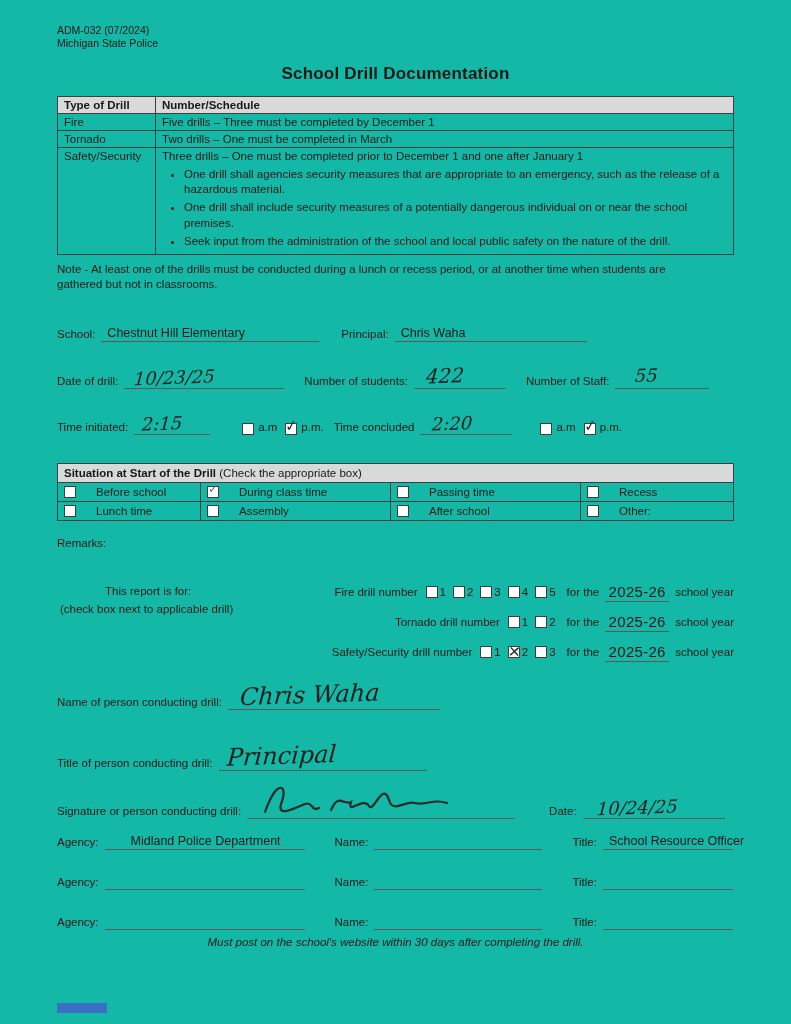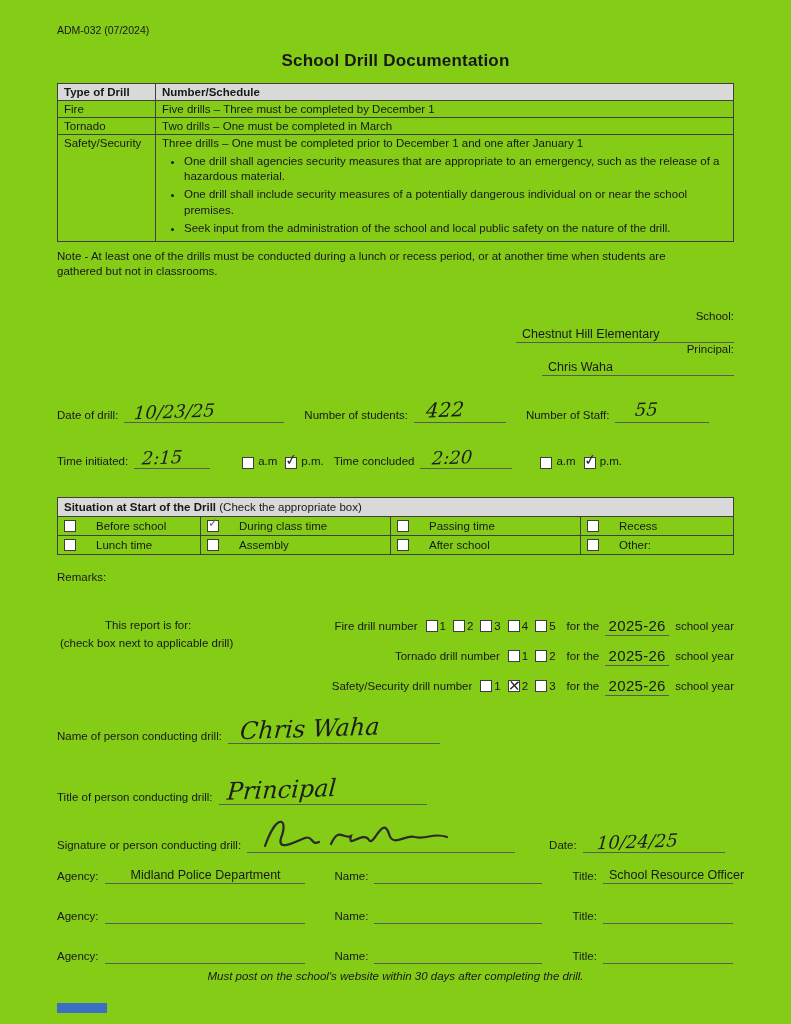--- a/index.html
+++ b/index.html
@@ -1,17 +1,17 @@
 <!DOCTYPE html>
 <html><head>
 <meta charset="utf-8">
 <style>
   * { box-sizing: border-box; }
   html,body { margin:0; padding:0; background:#fff; }
-  .page { position:relative; width:791px; height:1024px; background:#84cc16;
+  .page { position:relative; width:791px; height:1024px; background:#14b8a6;
           font-family:"Liberation Sans", sans-serif; color:#181818; overflow:hidden; }
   .content { padding:24px 57px 0 57px; }
 
   .doc-header div { font-size:10.5px; line-height:13px; }
   .form-title { text-align:center; font-weight:bold; font-size:17px; margin-top:14px; letter-spacing:0.2px; }
 
   table.grid { width:100%; border-collapse:collapse; margin-top:12px; }
   table.grid th, table.grid td { border:1px solid #3f3f3f; padding:2px 6px; font-size:11.5px; text-align:left; vertical-align:top; }
   table.grid th { background:#d9d9d9; font-weight:bold; }
   .col-type { width:98px; }
@@ -65,20 +65,21 @@
   .bottom-bar { position:absolute; left:57px; top:1003px; width:50px; height:10px; background:#3a6fc3; }
 </style>
 </head>
 <body>
 
 <div class="page">
   <div class="content">
 
     <div class="doc-header">
       <div>ADM-032 (07/2024)</div>
+      <div>Michigan State Police</div>
     </div>
 
     <div class="form-title">School Drill Documentation</div>
 
     <table class="grid">
       <tbody>
           <tr>
         <th class="col-type">Type of Drill</th>
         <th>Number/Schedule</th>
       </tr>
@@ -99,21 +100,21 @@
             <li>One drill shall include security measures of a potentially dangerous individual on or near the school premises.</li>
             <li>Seek input from the administration of the school and local public safety on the nature of the drill.</li>
           </ul>
         </td>
       </tr>
     </tbody>
       </table>
 
     <div class="note">Note - At least one of the drills must be conducted during a lunch or recess period, or at another time when students are gathered but not in classrooms.</div>
 
-    <div class="frow" style="margin-top:30px;flex-direction:column;">
+    <div class="frow" style="margin-top:30px;">
       <span class="lbl">School:</span>
       <span class="uline" style="width:218px;">
         <span class="typed">Chestnut Hill Elementary</span>
       </span>
       <span style="width:22px;flex:none;"></span>
       <span class="lbl">Principal:</span>
       <span class="uline" style="width:192px;">
         <span class="typed">Chris Waha</span>
       </span>
     </div>

